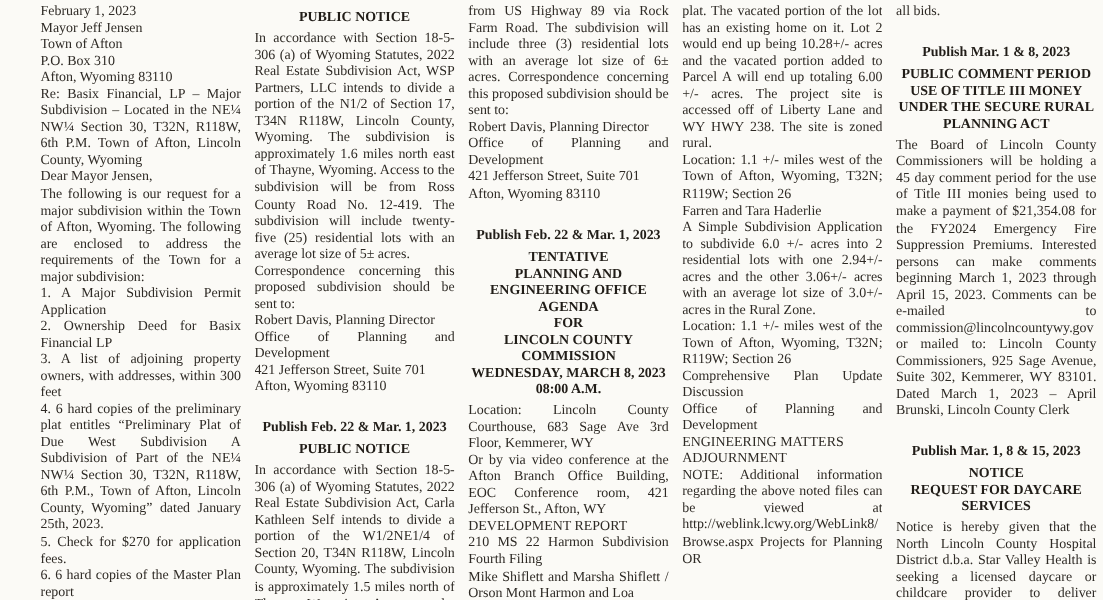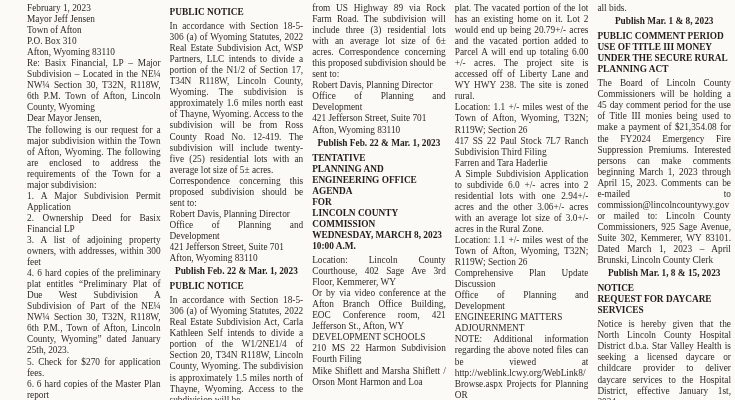--- a/index.html
+++ b/index.html
@@ -20,29 +20,30 @@
     overflow:hidden;
   }
   .block-p {
     text-align:justify;
     text-justify:inter-word;
     overflow-wrap:anywhere;
   }
   .block-line { text-align:left; overflow-wrap:anywhere; }
   .block-h {
     font-weight:bold;
+    text-align:center;
     white-space:pre-line;
     color:#211d18;
     margin:4px 0 3px 0;
   }
   .block-publish {
     font-weight:bold;
     text-align:center;
     color:#211d18;
-    margin:2px 0 4px 0;
+    margin:16px 0 4px 0;
   }
 </style>
 </head>
 <body>
 
 <div class="page">
   <div class="columns">
       <div class="col">
         <div class="block-line">February 1, 2023</div>
         <div class="block-line">Mayor Jeff Jensen</div>
@@ -79,31 +80,30 @@
         <div class="block-line">Afton, Wyoming 83110</div>
         <div class="block-publish">Publish Feb. 22 &amp; Mar. 1, 2023</div>
         <div class="block-h">TENTATIVE
 PLANNING AND
 ENGINEERING OFFICE
 AGENDA
 FOR
 LINCOLN COUNTY
 COMMISSION
 WEDNESDAY, MARCH 8, 2023
-10:00 A.M.</div>
-        <div class="block-p">Location: Lincoln County Courthouse, 402 Sage Ave 3rd Floor, Kemmerer, WY</div>
+08:00 A.M.</div>
+        <div class="block-p">Location: Lincoln County Courthouse, 683 Sage Ave 3rd Floor, Kemmerer, WY</div>
         <div class="block-p">Or by via video conference at the Afton Branch Office Building, EOC Conference room, 421 Jefferson St., Afton, WY</div>
-        <div class="block-line">DEVELOPMENT SCHOOLS</div>
+        <div class="block-line">DEVELOPMENT REPORT</div>
         <div class="block-p">210 MS 22 Harmon Subdivision Fourth Filing</div>
         <div class="block-p">Mike Shiflett and Marsha Shiflett / Orson Mont Harmon and Loa</div>
       </div>
       <div class="col">
-        <div class="block-p">plat. The vacated portion of the lot has an existing home on it. Lot 2 would end up being 20.79+/- acres and the vacated portion added to Parcel A will end up totaling 6.00 +/- acres. The project site is accessed off of Liberty Lane and WY HWY 238. The site is zoned rural.</div>
+        <div class="block-p">plat. The vacated portion of the lot has an existing home on it. Lot 2 would end up being 10.28+/- acres and the vacated portion added to Parcel A will end up totaling 6.00 +/- acres. The project site is accessed off of Liberty Lane and WY HWY 238. The site is zoned rural.</div>
         <div class="block-p">Location: 1.1 +/- miles west of the Town of Afton, Wyoming, T32N; R119W; Section 26</div>
-        <div class="block-p">417 SS 22 Paul Stock 7L7 Ranch Subdivision Third Filing</div>
         <div class="block-line">Farren and Tara Haderlie</div>
         <div class="block-p">A Simple Subdivision Application to subdivide 6.0 +/- acres into 2 residential lots with one 2.94+/- acres and the other 3.06+/- acres with an average lot size of 3.0+/- acres in the Rural Zone.</div>
         <div class="block-p">Location: 1.1 +/- miles west of the Town of Afton, Wyoming, T32N; R119W; Section 26</div>
         <div class="block-p">Comprehensive Plan Update Discussion</div>
         <div class="block-p">Office of Planning and Development</div>
         <div class="block-line">ENGINEERING MATTERS</div>
         <div class="block-line">ADJOURNMENT</div>
         <div class="block-p">NOTE: Additional information regarding the above noted files can be viewed at http://weblink.lcwy.org/WebLink8/Browse.aspx Projects for Planning OR</div>
       </div>
       <div class="col">

